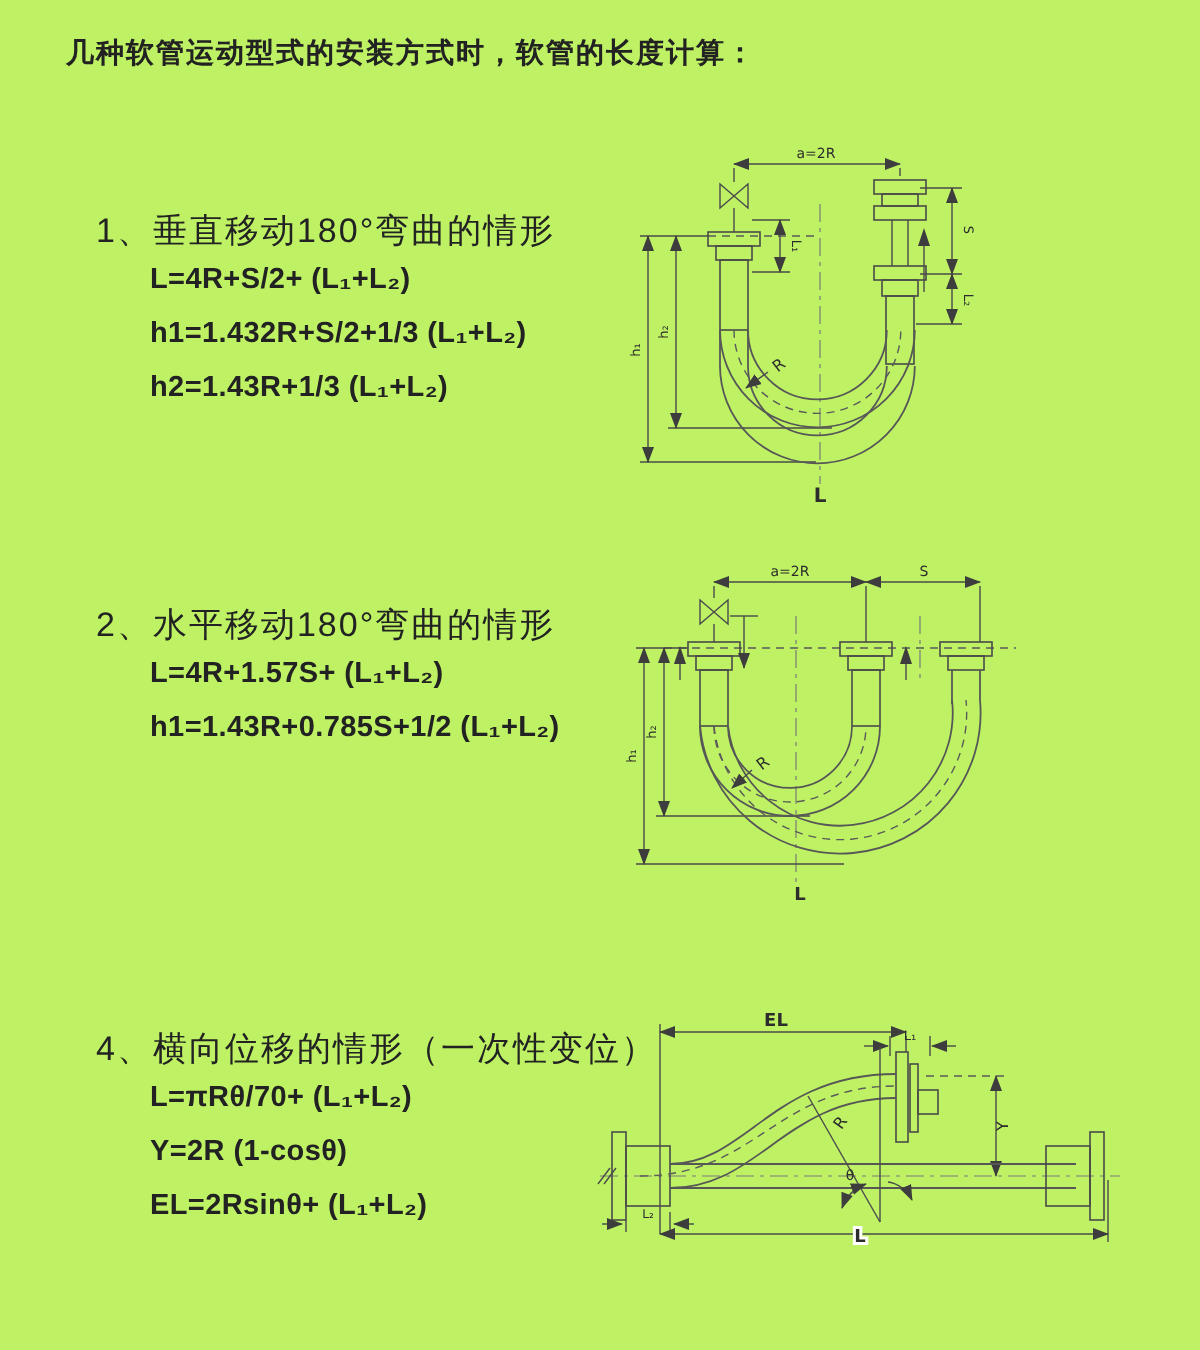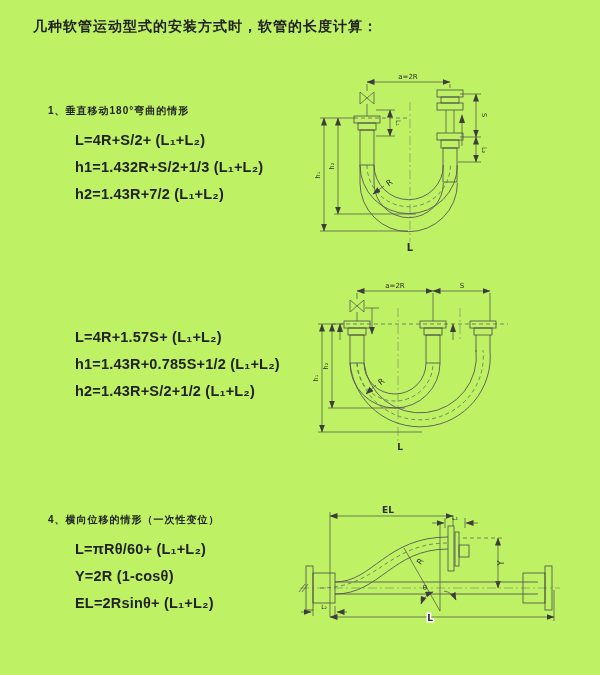--- a/index.html
+++ b/index.html
@@ -6,21 +6,21 @@
   .page{
     position:relative;width:600px;height:675px;background:#bef264;
     font-family:"Liberation Sans","DejaVu Sans",sans-serif;color:#1f1f1f;
     overflow:hidden;
   }
   .title{
     position:absolute;left:33px;top:18px;font-size:14px;font-weight:700;
     letter-spacing:1px;color:#222;
   }
   .sec{position:absolute;left:48px;}
-  .sec-heading{font-size:10px;font-weight:700;letter-spacing:1px;color:#222;white-space:nowrap;}
+  .sec-heading{font-size:17px;font-weight:400;letter-spacing:1px;color:#222;white-space:nowrap;}
   .formula{
     position:absolute;left:27px;font-size:14.5px;font-weight:700;color:#222;
     white-space:nowrap;letter-spacing:.2px;
   }
   svg{position:absolute;overflow:visible;}
   svg text{font-family:"DejaVu Sans","Liberation Sans",sans-serif;fill:#2c2c2c;}
   .thin{stroke:#4a4a4a;stroke-width:.7;fill:none;}
   .part{stroke:#4a4a4a;stroke-width:.8;fill:none;}
   .hose{stroke:#575757;stroke-width:.9;fill:none;}
   .dim{stroke:#4a4a4a;stroke-width:.7;fill:none;}
@@ -47,21 +47,21 @@
         <path d="M8,0 L0,3 L8,6 Z" fill="#3d3d3d"></path>
       </marker>
     </defs>
   </svg>
 
   <section class="sec" style="top:104px;">
     <div class="sec-heading">1、垂直移动180°弯曲的情形</div>
   </section>
   <div class="formula" style="left:75px;top:132px;">L=4R+S/2+ (L₁+L₂)</div>
   <div class="formula" style="left:75px;top:159px;">h1=1.432R+S/2+1/3 (L₁+L₂)</div>
-  <div class="formula" style="left:75px;top:186px;">h2=1.43R+7/2 (L₁+L₂)</div>
+  <div class="formula" style="left:75px;top:186px;">h2=1.43R+1/3 (L₁+L₂)</div>
 
   <svg style="left:310px;top:70px;" width="255" height="195" viewBox="0 0 255 195">
 
     <line class="cl" x1="100" y1="32" x2="100" y2="172"></line>
     <line class="dsh" x1="44" y1="48" x2="98" y2="48"></line>
 
     <g>
       <line class="dim" x1="57" y1="12" x2="140" y2="12" marker-start="url(#as)" marker-end="url(#ae)"></line>
       <line class="thin" x1="57" y1="14" x2="57" y2="21"></line>
       <line class="thin" x1="140" y1="14" x2="140" y2="18"></line>
@@ -136,23 +136,25 @@
     </g>
 
     <g>
       <line class="thin" x1="74" y1="116" x2="63" y2="124" marker-end="url(#ae)"></line>
       <text font-size="8" transform="rotate(-38 80 113)" x="77" y="115">R</text>
     </g>
 
     <text x="100" y="181" font-size="10" font-weight="bold" text-anchor="middle">L</text>
   </svg>
 
+  <section class="sec" style="top:301px;">
+    <div class="sec-heading">2、水平移动180°弯曲的情形</div>
+  </section>
   <div class="formula" style="left:75px;top:329px;">L=4R+1.57S+ (L₁+L₂)</div>
   <div class="formula" style="left:75px;top:356px;">h1=1.43R+0.785S+1/2 (L₁+L₂)</div>
-  <div class="formula" style="left:75px;top:383px;">h2=1.43R+S/2+1/2 (L₁+L₂)</div>
 
   <svg style="left:310px;top:278px;" width="255" height="195" viewBox="0 0 255 195">
     <line class="cl" x1="88" y1="30" x2="88" y2="165"></line>
     <line class="cl" x1="150" y1="30" x2="150" y2="62"></line>
     <line class="dsh" x1="22" y1="46" x2="198" y2="46"></line>
 
     <g>
       <line class="dim" x1="47" y1="13" x2="123" y2="13" marker-start="url(#as)" marker-end="url(#ae)"></line>
       <line class="dim" x1="123" y1="13" x2="180" y2="13" marker-start="url(#as)" marker-end="url(#ae)"></line>
       <line class="thin" x1="47" y1="15" x2="47" y2="21"></line>
@@ -215,21 +217,21 @@
     <g>
       <line class="thin" x1="66" y1="107" x2="56" y2="116" marker-end="url(#ae)"></line>
       <text font-size="8" transform="rotate(-38 72 104)" x="69" y="106">R</text>
     </g>
     <text x="90" y="172" font-size="9" font-weight="bold" text-anchor="middle">L</text>
   </svg>
 
   <section class="sec" style="top:513px;">
     <div class="sec-heading">4、横向位移的情形（一次性变位）</div>
   </section>
-  <div class="formula" style="left:75px;top:541px;">L=πRθ/60+ (L₁+L₂)</div>
+  <div class="formula" style="left:75px;top:541px;">L=πRθ/70+ (L₁+L₂)</div>
   <div class="formula" style="left:75px;top:568px;">Y=2R (1-cosθ)</div>
   <div class="formula" style="left:75px;top:595px;">EL=2Rsinθ+ (L₁+L₂)</div>
 
   <svg style="left:298px;top:498px;" width="285" height="130" viewBox="0 0 285 130">
 
     <line class="cl" x1="2" y1="90" x2="262" y2="90"></line>
     <path class="thin" d="M1,94 L7,86 M4,94 L10,86"></path>
 
     <g>
       <line class="thin" x1="32" y1="14" x2="32" y2="119"></line>

